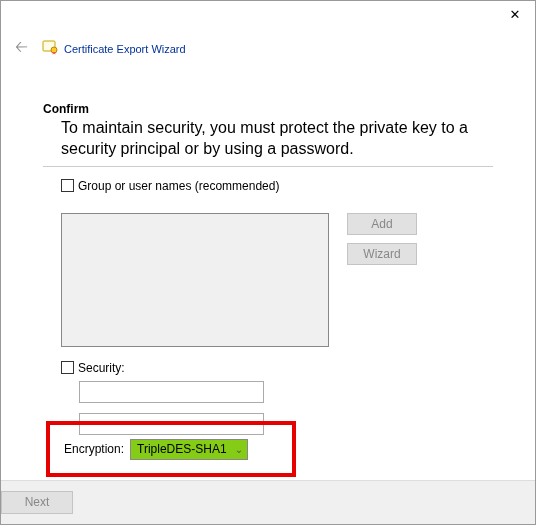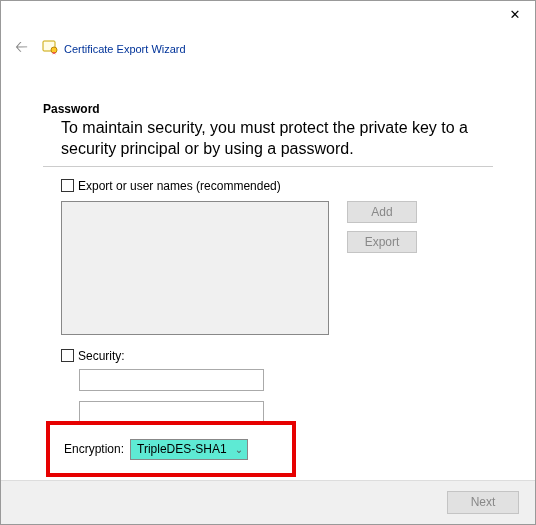--- a/index.html
+++ b/index.html
@@ -63,21 +63,21 @@
       margin-bottom: 12px;
     }
     .form-area { padding-left: 18px; }
     .row { margin-bottom: 4px; }
     .chk-row { display: flex; align-items: center; gap: 4px; }
     .chk {
       width: 13px; height: 13px;
       border: 1px solid #333;
       background: #fff;
     }
-    .group-row { display: flex; gap: 18px; align-items: flex-start; margin-top: 8px; margin-bottom: 14px;}
+    .group-row { display: flex; gap: 18px; align-items: flex-start; margin-top: 20px; margin-bottom: 14px;}
     .listbox {
       width: 268px;
       height: 134px;
       border: 1px solid #888;
       background: #f0f0f0;
     }
     .btncol { display: flex; flex-direction: column; gap: 8px; }
     .winbtn {
       width: 70px; height: 22px;
       background: #e1e1e1;
@@ -107,35 +107,35 @@
       top: 420px;
       width: 250px;
       height: 56px;
       display: flex;
       align-items: center;
     }
     .encrypt-label { margin-right: 6px; padding-left: 6px;}
     .select-box {
       width: 118px; height: 21px;
       border: 1px solid #888;
-      background: #5eead4;
+      background: #84cc16;
       display: flex; align-items: center; justify-content: space-between;
       padding: 0 4px 0 6px;
       font-size: 12px;
     }
     .chev { font-size: 10px; color: #555;}
     .footer {
       position: absolute;
       left: 0; bottom: 0;
       width: 100%;
       height: 44px;
       border-top: 1px solid #ddd;
       background: #f0f0f0;
       display: flex;
-      justify-content: flex-end;
+      justify-content: space-between;
       align-items: center;
       gap: 10px;
       padding-right: 16px;
     }
     .footer .winbtn { width: 72px; height: 23px; line-height: 21px;}
   </style>
 </head>
 <body>
 
 <div class="titlebar">
@@ -148,34 +148,34 @@
     <svg width="16" height="16" viewBox="0 0 16 16">
       <rect x="1" y="2" width="12" height="10" rx="1" fill="#fffde7" stroke="#c9a400"></rect>
       <circle cx="12" cy="11" r="3" fill="#ffca28" stroke="#b8860b"></circle>
       <path d="M11 13 L10.5 15.5 L12 14.5 L13.5 15.5 L13 13" fill="#ef5350"></path>
     </svg>
   </span>
   <span class="wizard-title">Certificate Export Wizard</span>
 </div>
 
 <div class="content">
-  <div class="section-head">Password</div>
+  <div class="section-head">Confirm</div>
   <div class="section-desc">To maintain security, you must protect the private key to a security principal or by using a password.</div>
   <hr class="hr">
 
   <div class="form-area">
     <div class="row chk-row">
       <div class="chk"></div>
-      <span>Export or user names (recommended)</span>
+      <span>Group or user names (recommended)</span>
     </div>
     <div class="group-row">
       <div class="listbox"></div>
       <div class="btncol">
         <div class="winbtn">Add</div>
-        <div class="winbtn">Export</div>
+        <div class="winbtn">Wizard</div>
       </div>
     </div>
 
     <div class="row chk-row">
       <div class="chk"></div>
       <span>Security:</span>
     </div>
     <input type="password" class="text-input" value="" style="">
 
     <div class="confirm-block">

